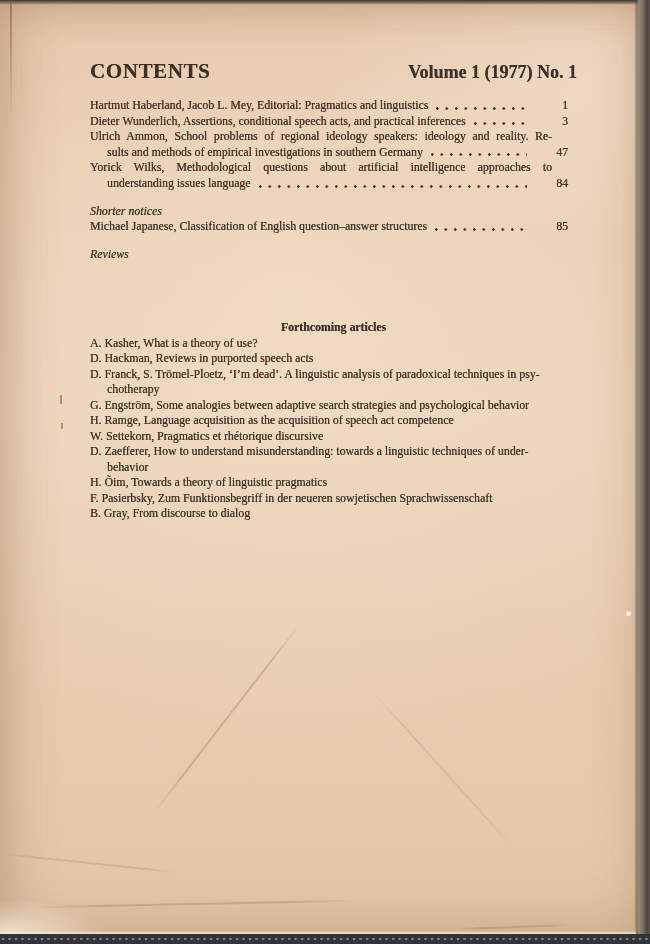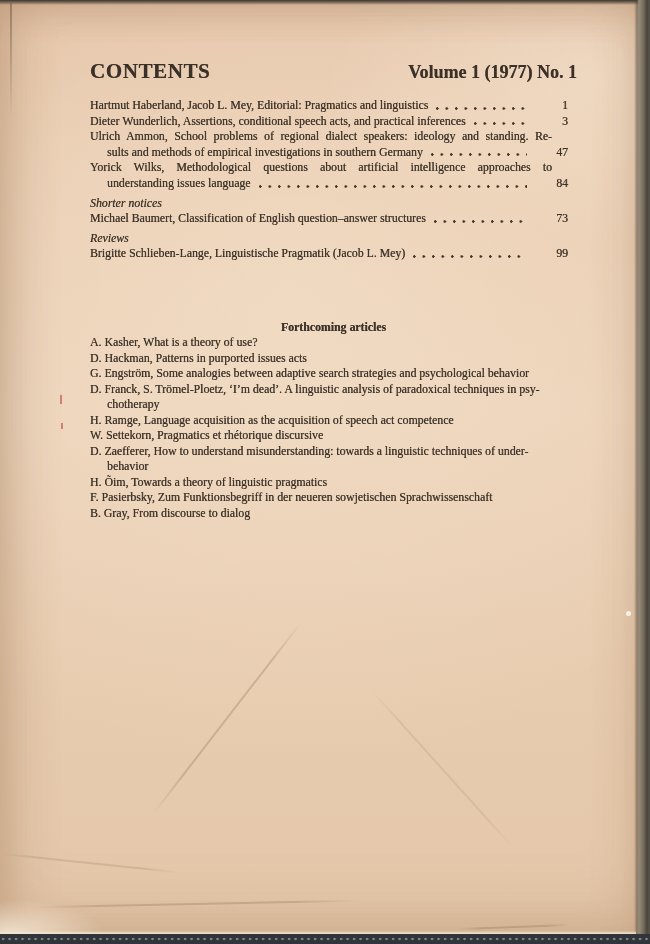--- a/index.html
+++ b/index.html
@@ -34,21 +34,21 @@
   .line.full{text-align:justify;text-align-last:justify;margin-right:16px;}
   .row{display:flex;align-items:baseline;}
   .row .txt{white-space:nowrap;flex:none;}
   .cont{margin-left:17px;}
   .leader{
     flex:1;min-width:16px;align-self:flex-end;height:5px;margin:0 9px 3px 8px;
     background-image:radial-gradient(circle at 1.3px 2.5px, #40352a 1.05px, rgba(64,53,42,0) 1.5px);
     background-size:9.5px 5px;background-repeat:repeat-x;
   }
   .pg{flex:none;width:32px;text-align:right;white-space:nowrap;}
-  .sec{margin-top:4px;width:478px;}
+  .sec{margin-top:12px;width:478px;}
   .sec-head{font-style:italic;line-height:15.6px;}
   .forthcoming{margin-top:58px;width:487px;}
   .fc-heading{font-weight:bold;line-height:15.5px;text-align:center;}
   .fline{line-height:15.5px;white-space:nowrap;}
   
   .scan-top{position:absolute;top:0;left:0;right:0;height:5px;
     background:linear-gradient(180deg,#3e362c 0,#6f6152 2px,rgba(111,97,82,0) 5px);}
   .scan-right{position:absolute;top:0;right:0;bottom:8px;width:16px;
     background:linear-gradient(to right, rgba(74,64,52,0) 0, rgba(74,64,52,.5) 3px,
       #968b7a 5px,#7a7060 9px,#4b453c 13px,#5a554d 16px);}
@@ -93,21 +93,21 @@
           </div>
         </div>
         <div class="entry">
           <div class="row">
             <span class="txt">Dieter Wunderlich, Assertions, conditional speech acts, and practical inferences</span>
             <span class="leader"></span>
             <span class="pg">3</span>
           </div>
         </div>
         <div class="entry">
-          <div class="line full">Ulrich Ammon, School problems of regional dialect speakers: ideology and standing. Re-</div>
+          <div class="line full">Ulrich Ammon, School problems of regional ideology speakers: ideology and reality. Re-</div>
           <div class="row cont">
             <span class="txt">sults and methods of empirical investigations in southern Germany</span>
             <span class="leader"></span>
             <span class="pg">47</span>
           </div>
         </div>
         <div class="entry">
           <div class="line full">Yorick Wilks, Methodological questions about artificial intelligence approaches to</div>
           <div class="row cont">
             <span class="txt">understanding issues language</span>
@@ -115,53 +115,46 @@
             <span class="pg">84</span>
           </div>
         </div>
       </div>
 
     <div id="sections">
         <div class="sec">
           <div class="sec-head">Shorter notices</div>
           <div class="entry">
             <div class="row">
-              <span class="txt">Michael Baumert, Classification of English question–answer structures</span>
+              <span class="txt">Michael Japanese, Classification of English question–answer structures</span>
               <span class="leader"></span>
-              <span class="pg">73</span>
+              <span class="pg">85</span>
             </div>
           </div>
         </div>
         <div class="sec">
           <div class="sec-head">Reviews</div>
-          <div class="entry">
-            <div class="row">
-              <span class="txt">Brigitte Schlieben-Lange, Linguistische Pragmatik (Jacob L. Mey)</span>
-              <span class="leader"></span>
-              <span class="pg">99</span>
-            </div>
-          </div>
         </div>
       </div>
 
     <div class="forthcoming">
       <div class="fc-heading">Forthcoming articles</div>
       <div id="fc-items">
           <div class="fc-item">
             <div class="fline">A. Kasher, What is a theory of use?</div>
           </div>
           <div class="fc-item">
-            <div class="fline">D. Hackman, Patterns in purported issues acts</div>
-          </div>
-          <div class="fc-item">
-            <div class="fline">G. Engström, Some analogies between adaptive search strategies and psychological behavior</div>
+            <div class="fline">D. Hackman, Reviews in purported speech acts</div>
           </div>
           <div class="fc-item">
             <div class="fline">D. Franck, S. Trömel-Ploetz, ‘I’m dead’. A linguistic analysis of paradoxical techniques in psy-</div>
             <div class="fline cont">chotherapy</div>
+          </div>
+          <div class="fc-item">
+            <div class="fline">G. Engström, Some analogies between adaptive search strategies and psychological behavior</div>
           </div>
           <div class="fc-item">
             <div class="fline">H. Ramge, Language acquisition as the acquisition of speech act competence</div>
           </div>
           <div class="fc-item">
             <div class="fline">W. Settekorn, Pragmatics et rhétorique discursive</div>
           </div>
           <div class="fc-item">
             <div class="fline">D. Zaefferer, How to understand misunderstanding: towards a linguistic techniques of under-</div>
             <div class="fline cont">behavior</div>

